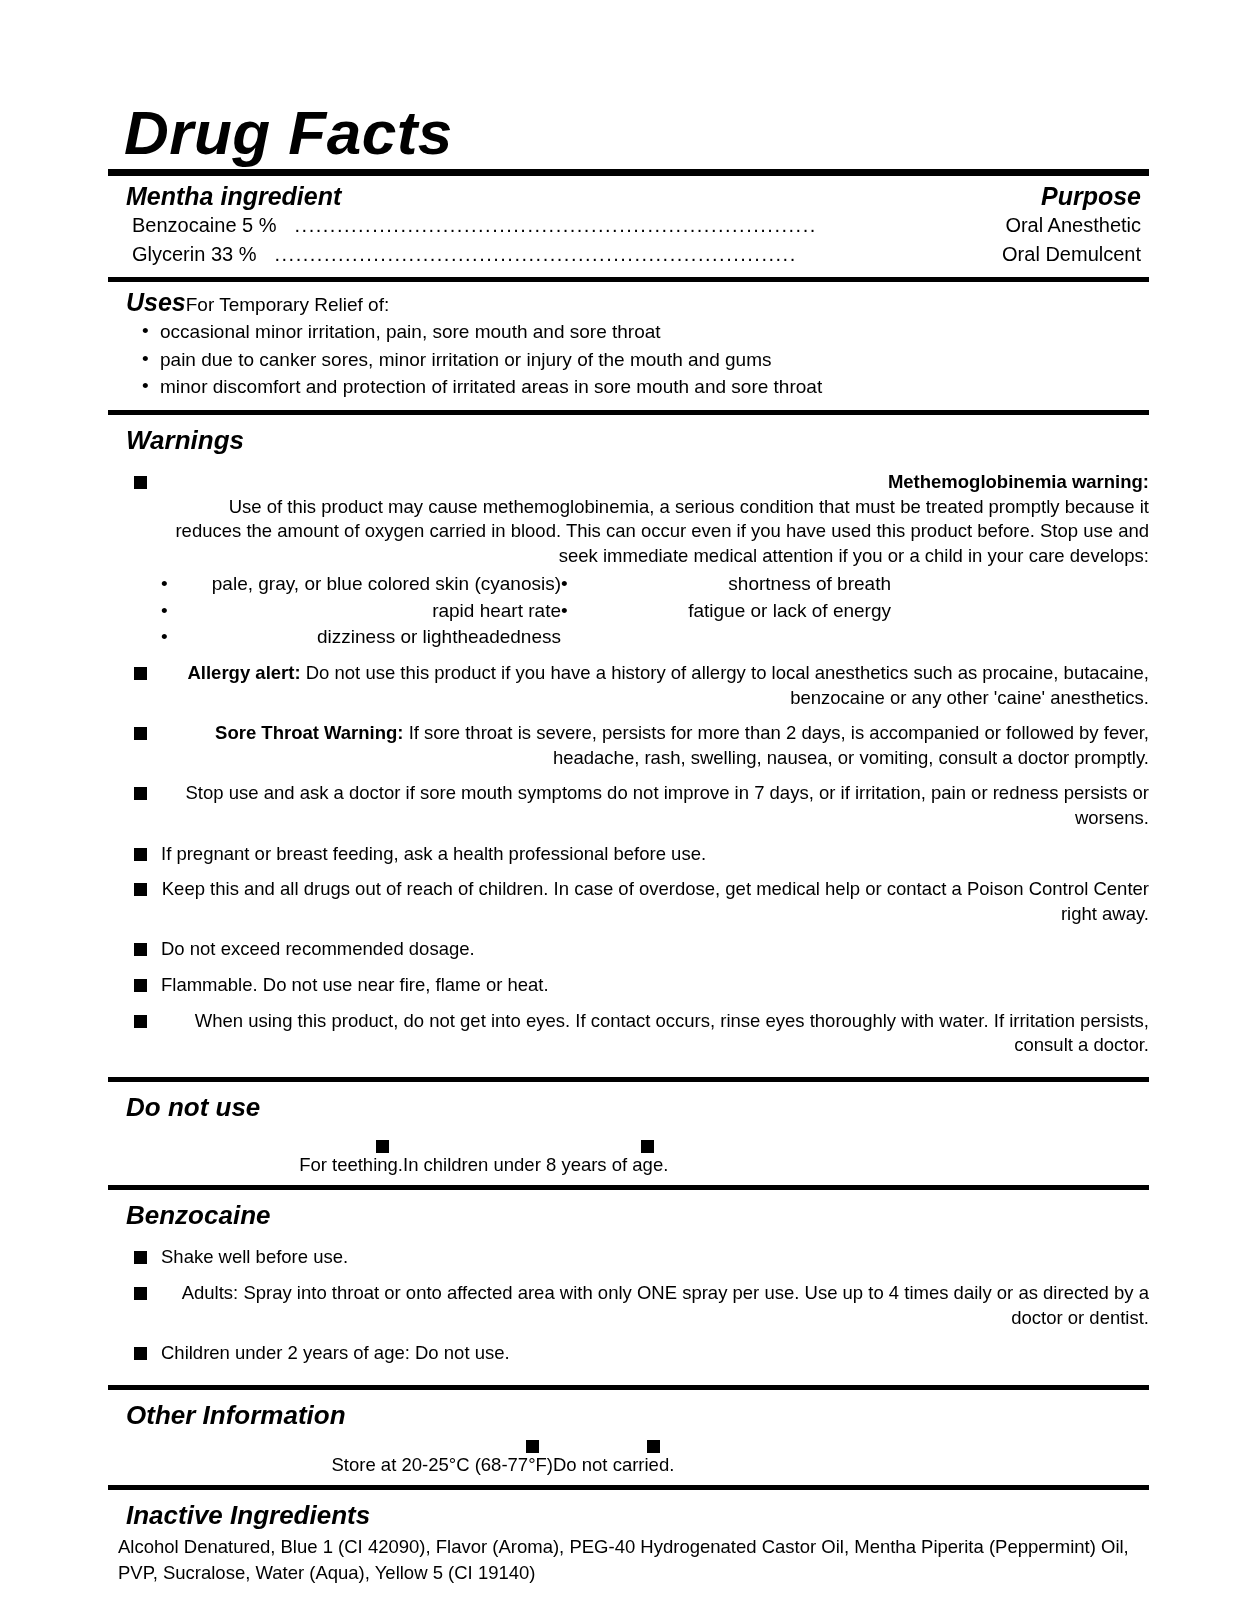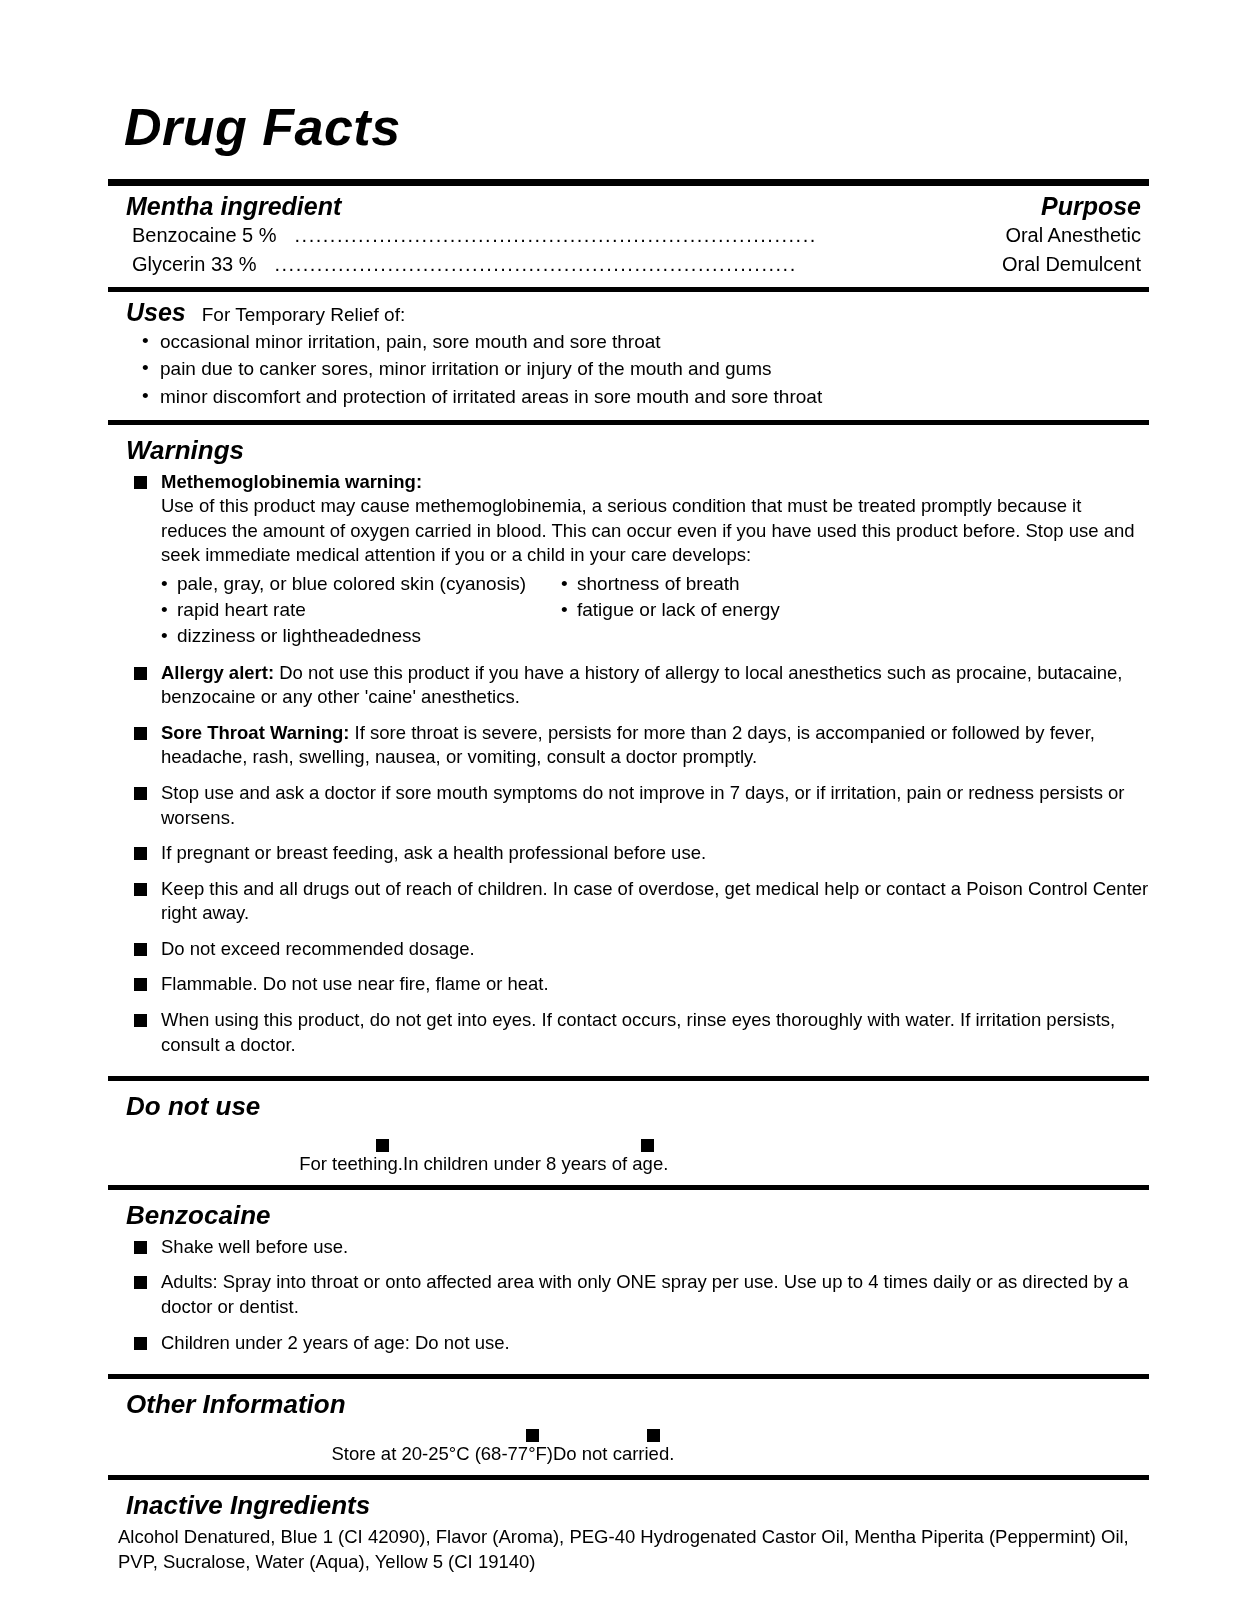--- a/index.html
+++ b/index.html
@@ -20,26 +20,26 @@
     height: 1600px;
     box-sizing: border-box;
     padding: 100px 108px 0 108px;
   }
   .label {
     width: 100%;
   }
 
   
   .title {
-    font-size: 52px;
+    font-size: 62px;
     font-weight: bold;
     font-style: italic;
     letter-spacing: 0.5px;
     line-height: 1.05;
-    margin: 0 0 24px 16px;
+    margin: 0 0 4px 16px;
   }
 
   
   .rule-thick {
     border-top: 7px solid #000;
     margin: 0;
   }
   .rule-med {
     border-top: 5px solid #000;
     margin: 0;
@@ -89,21 +89,20 @@
     margin: 0 2px;
     letter-spacing: 1.5px;
     white-space: nowrap;
   }
   .ai-purpose { flex: 0 0 auto; }
 
   
   .uses-head {
     display: flex;
     align-items: baseline;
-    gap: 16px;
     padding-left: 18px;
   }
   .uses-sub {
     font-size: 19px;
     font-style: normal;
     font-weight: normal;
   }
   ul.dots {
     list-style: none;
     margin: 2px 0 0 0;
@@ -119,21 +118,22 @@
   ul.dots li:before {
     content: "\2022";
     position: absolute;
     left: 0;
     top: -1px;
   }
 
   
   .sq-list {
     padding-left: 20px;
-    margin: 4px 0 0 0;
+    margin: 14px 0 0 0;
+    text-align: right;
   }
   .sq-item {
     display: flex;
     align-items: flex-start;
     margin-bottom: 11px;
   }
   .sq {
     flex: 0 0 auto;
     width: 13px;
     height: 13px;

